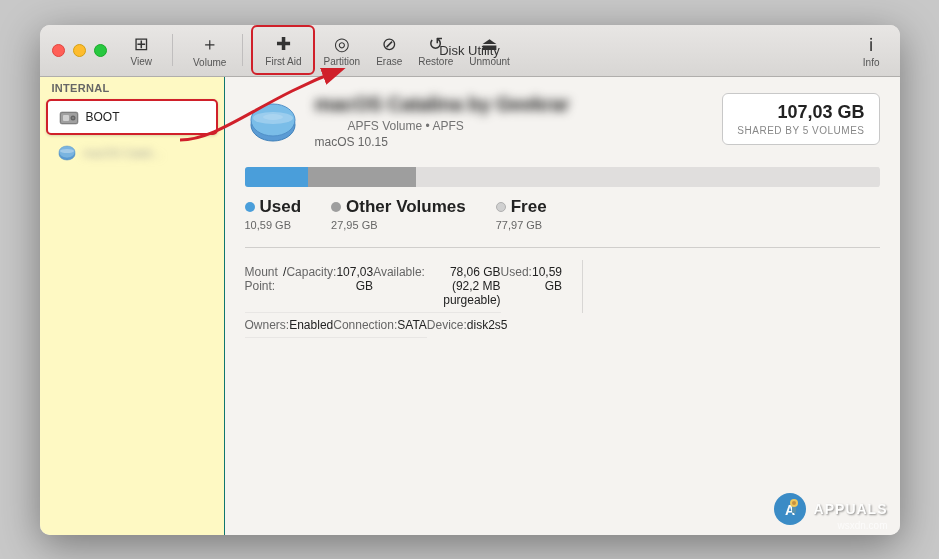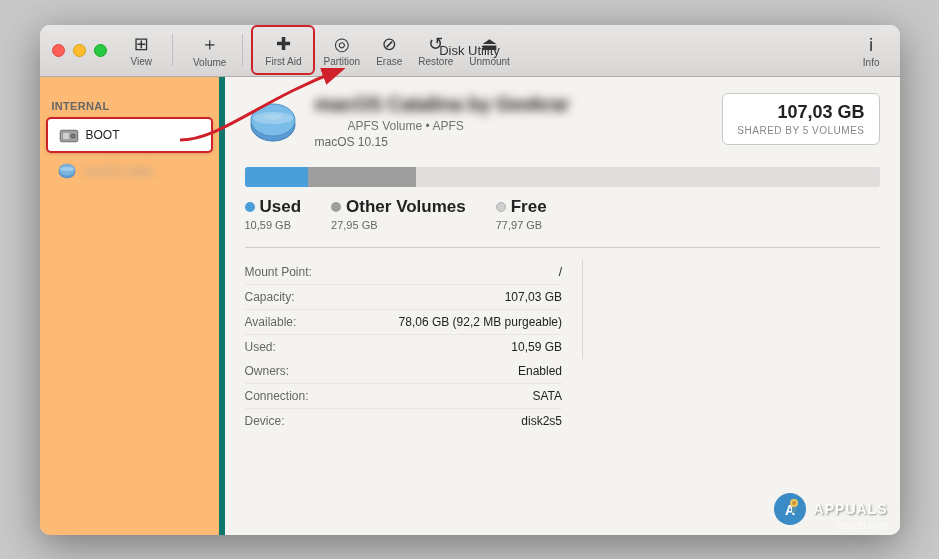--- a/index.html
+++ b/index.html
@@ -90,23 +90,23 @@
     }
     
     .main-content {
       display: flex;
       flex: 1;
       overflow: hidden;
     }
     
     .sidebar {
       width: 185px;
-      background: #fdba74;
-      border-right: 6px solid #0f766e;
-      padding: 19px 0;
+      background: #fef9c3;
+      border-right: 1px solid #0f766e;
+      padding: 1px 0;
       flex-shrink: 0;
     }
     .sidebar-section-label {
       font-size: 11px;
       font-weight: 600;
       color: #666;
       padding: 4px 12px 4px 12px;
       text-transform: uppercase;
       letter-spacing: 0.3px;
     }
@@ -207,21 +207,21 @@
     .details-divider {
       border: none;
       border-top: 1px solid #d0cecc;
       margin: 12px 0;
     }
     .details-grid {
       display: grid;
       grid-template-columns: 1fr 1fr;
       gap: 0;
     }
-    .details-col { display: flex; flex-direction: column; }
+    .details-col { display: flex; }
     .detail-row {
       display: flex;
       justify-content: space-between;
       align-items: baseline;
       padding: 5px 0;
       border-bottom: 1px solid #e8e6e4;
     }
     .detail-row:last-child { border-bottom: none; }
     .detail-label { font-size: 12px; color: #666; }
     .detail-value { font-size: 12px; color: #222; text-align: right; }

